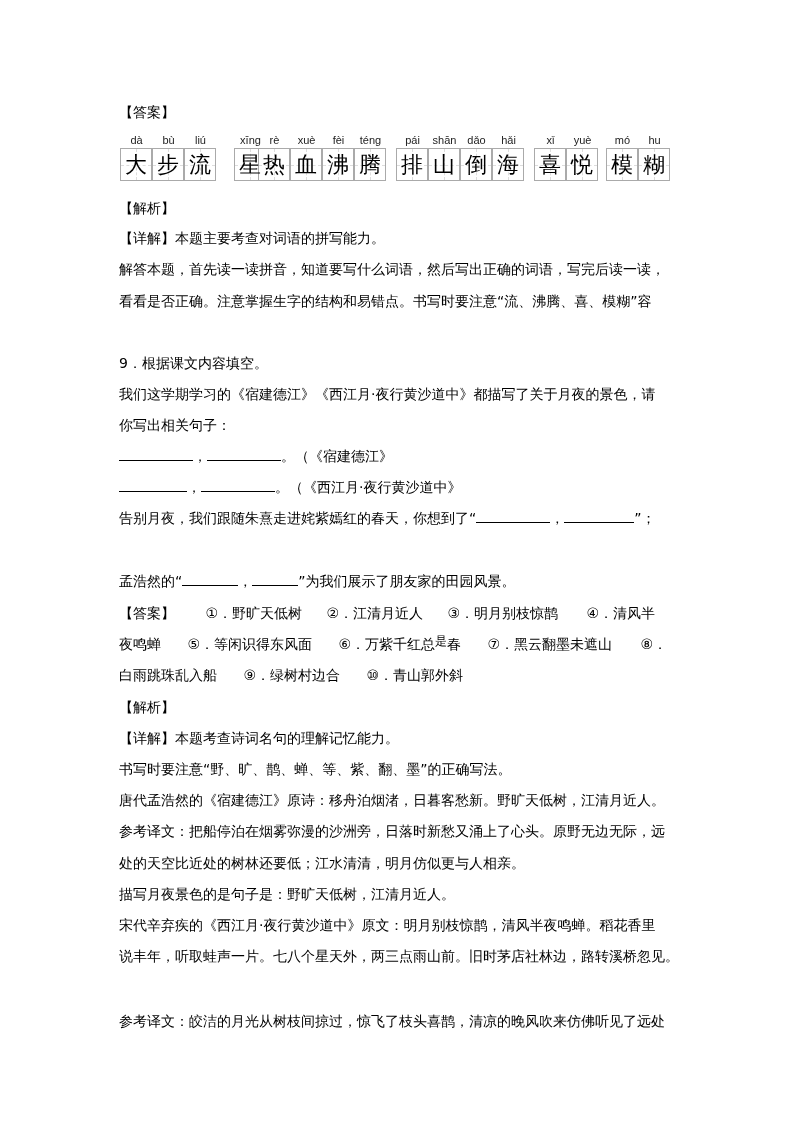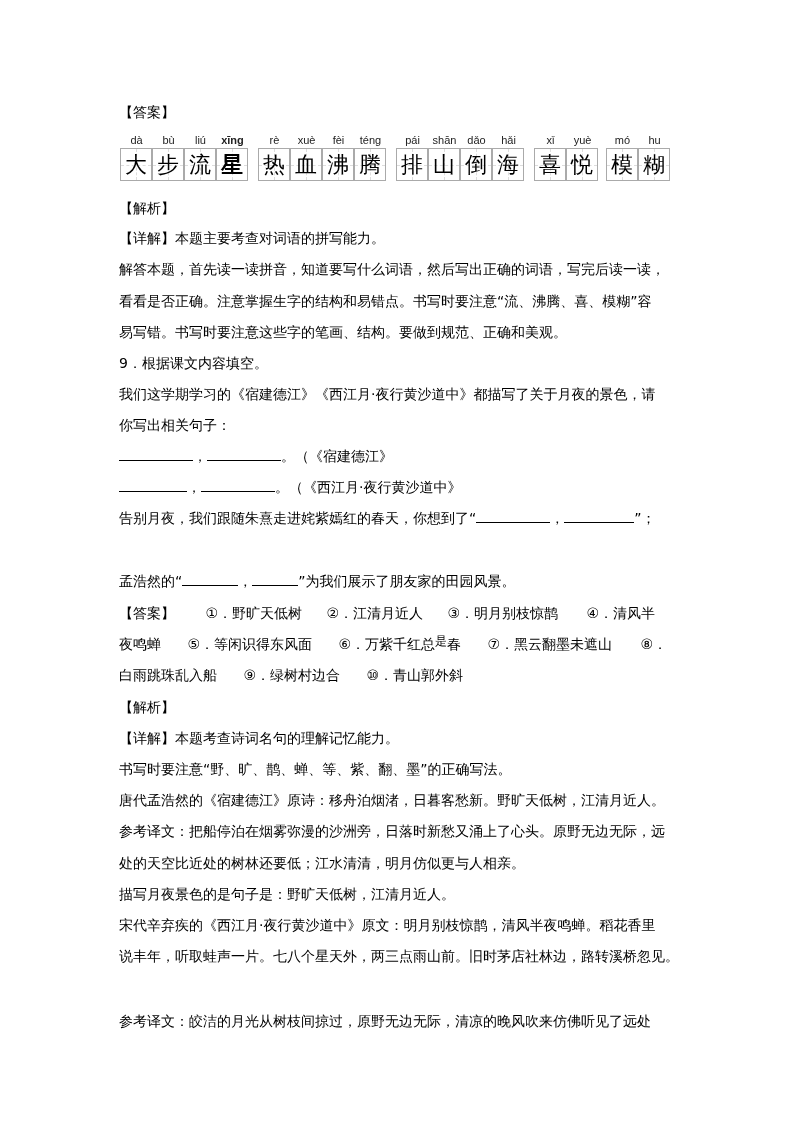--- a/index.html
+++ b/index.html
@@ -47,21 +47,21 @@
           <div class="box">
             <div class="hz">步</div>
           </div>
         </div>
       <div class="cell" style="left:64px;">
           <div class="py">liú</div>
           <div class="box">
             <div class="hz">流</div>
           </div>
         </div>
-      <div class="cell" style="left:96px;font-weight:bold;">
+      <div class="cell" style="left:114px;">
           <div class="py">xīng</div>
           <div class="box">
             <div class="hz">星</div>
           </div>
         </div>
     </div>
 
     <div class="group" style="left:138px;">
       <div class="cell" style="left:0px;">
           <div class="py">rè</div>
@@ -144,21 +144,20 @@
             <div class="hz">糊</div>
           </div>
         </div>
     </div>
   </div>
 
   <div class="line heading" style="top:199px;">【解析】</div>
   <div class="line" style="top:229px;"><span>【详解】</span><span>本题主要考查对词语的拼写能力。</span></div>
   <div class="line" style="top:260px;">解答本题，首先读一读拼音，知道要写什么词语，然后写出正确的词语，写完后读一读，</div>
   <div class="line" style="top:292px;">看看是否正确。注意掌握生字的结构和易错点。书写时要注意“流、沸腾、喜、模糊”容</div>
-  <div class="line" style="top:323px;">易写错。书写时要注意这些字的笔画、结构。要做到规范、正确和美观。</div>
 
   <div class="line" style="top:354px;">9．根据课文内容填空。</div>
   <div class="line" style="top:385px;">我们这学期学习的《宿建德江》《西江月·夜行黄沙道中》都描写了关于月夜的景色，请</div>
   <div class="line" style="top:416px;">你写出相关句子：</div>
   <div class="line" style="top:447px;">
     <span class="blank" style="width:74px;"></span><span>，</span><span class="blank" style="width:74px;"></span><span>。（《宿建德江》</span>
   </div>
   <div class="line" style="top:478px;">
     <span class="blank" style="width:68px;"></span><span>，</span><span class="blank" style="width:74px;"></span><span>。（《西江月·夜行黄沙道中》</span>
   </div>
@@ -191,15 +190,15 @@
 
   <div class="line heading" style="top:698px;">【解析】</div>
   <div class="line" style="top:729px;"><span>【详解】</span><span>本题考查诗词名句的理解记忆能力。</span></div>
   <div class="line" style="top:760px;">书写时要注意“野、旷、鹊、蝉、等、紫、翻、墨”的正确写法。</div>
   <div class="line" style="top:791px;">唐代孟浩然的《宿建德江》原诗：移舟泊烟渚，日暮客愁新。野旷天低树，江清月近人。</div>
   <div class="line" style="top:822px;">参考译文：把船停泊在烟雾弥漫的沙洲旁，日落时新愁又涌上了心头。原野无边无际，远</div>
   <div class="line" style="top:854px;">处的天空比近处的树林还要低；江水清清，明月仿似更与人相亲。</div>
   <div class="line" style="top:885px;">描写月夜景色的是句子是：野旷天低树，江清月近人。</div>
   <div class="line" style="top:916px;">宋代辛弃疾的《西江月·夜行黄沙道中》原文：明月别枝惊鹊，清风半夜鸣蝉。稻花香里</div>
   <div class="line" style="top:947px;">说丰年，听取蛙声一片。七八个星天外，两三点雨山前。旧时茅店社林边，路转溪桥忽见。</div>
-  <div class="line" style="top:1012px;">参考译文：皎洁的月光从树枝间掠过，原野无边无际，清凉的晚风吹来仿佛听见了远处</div>
+  <div class="line" style="top:1012px;">参考译文：皎洁的月光从树枝间掠过，惊飞了枝头喜鹊，清凉的晚风吹来仿佛听见了远处</div>
 
 </div>
 
 </body></html>

